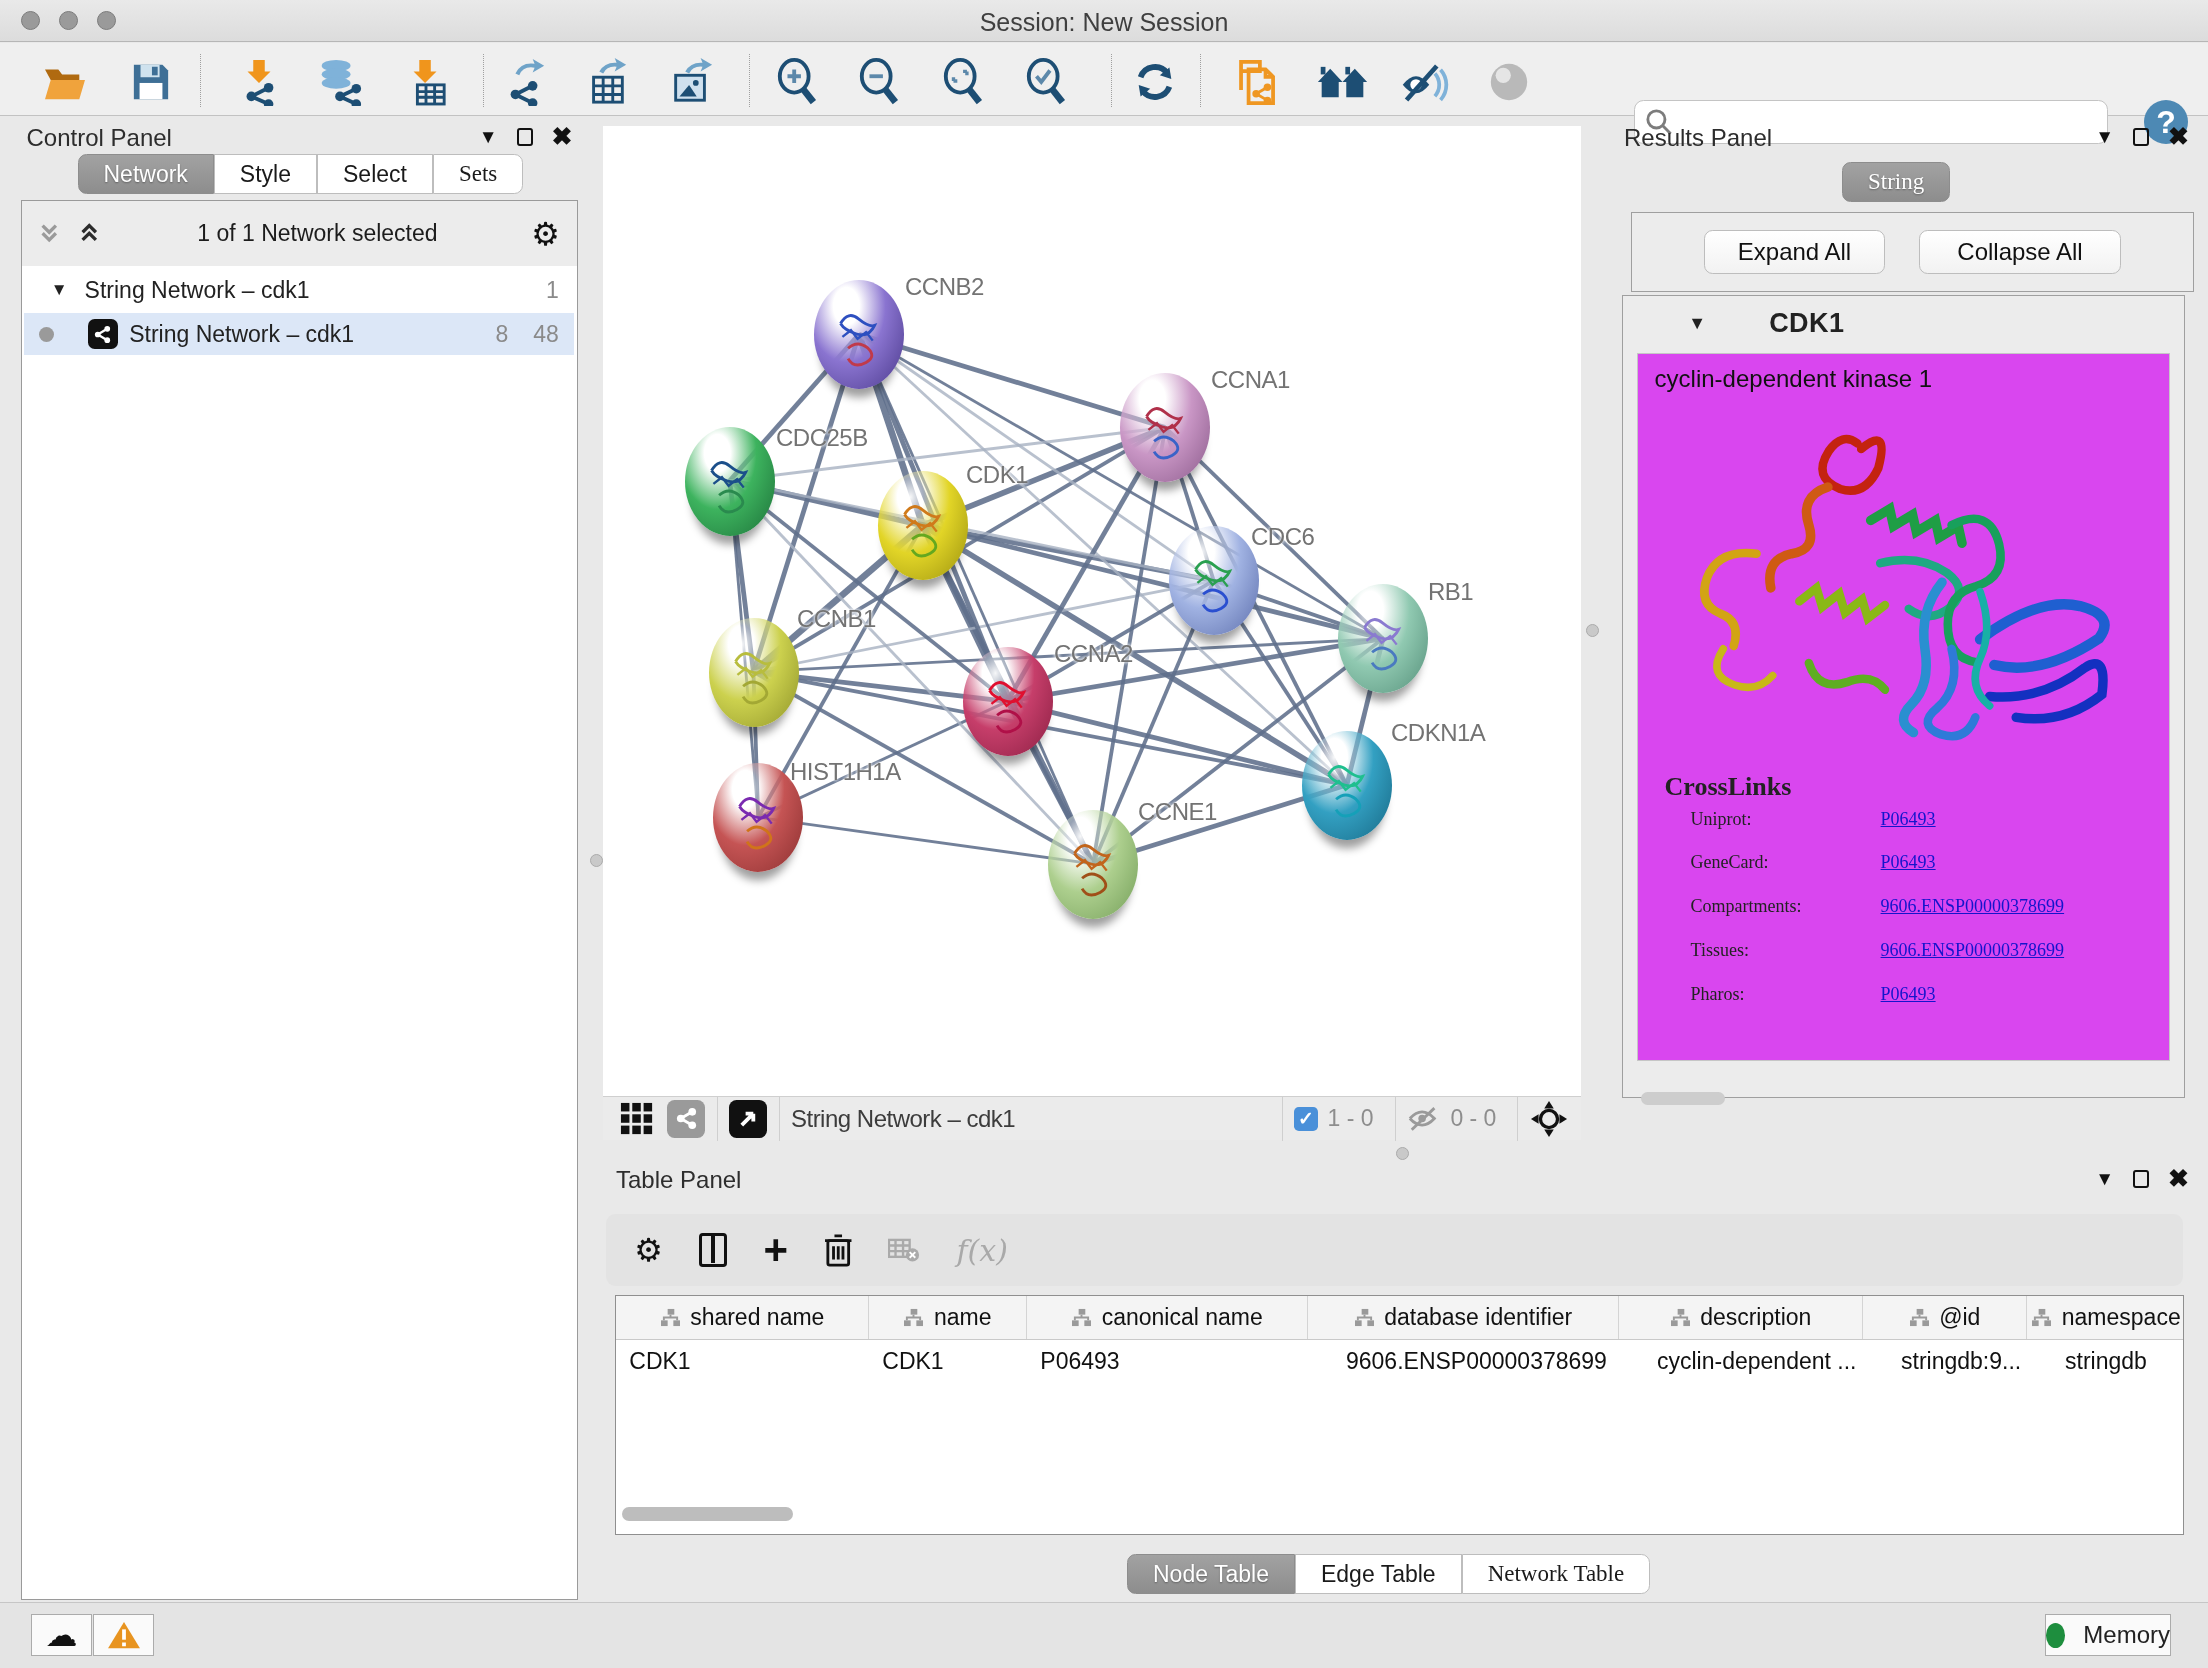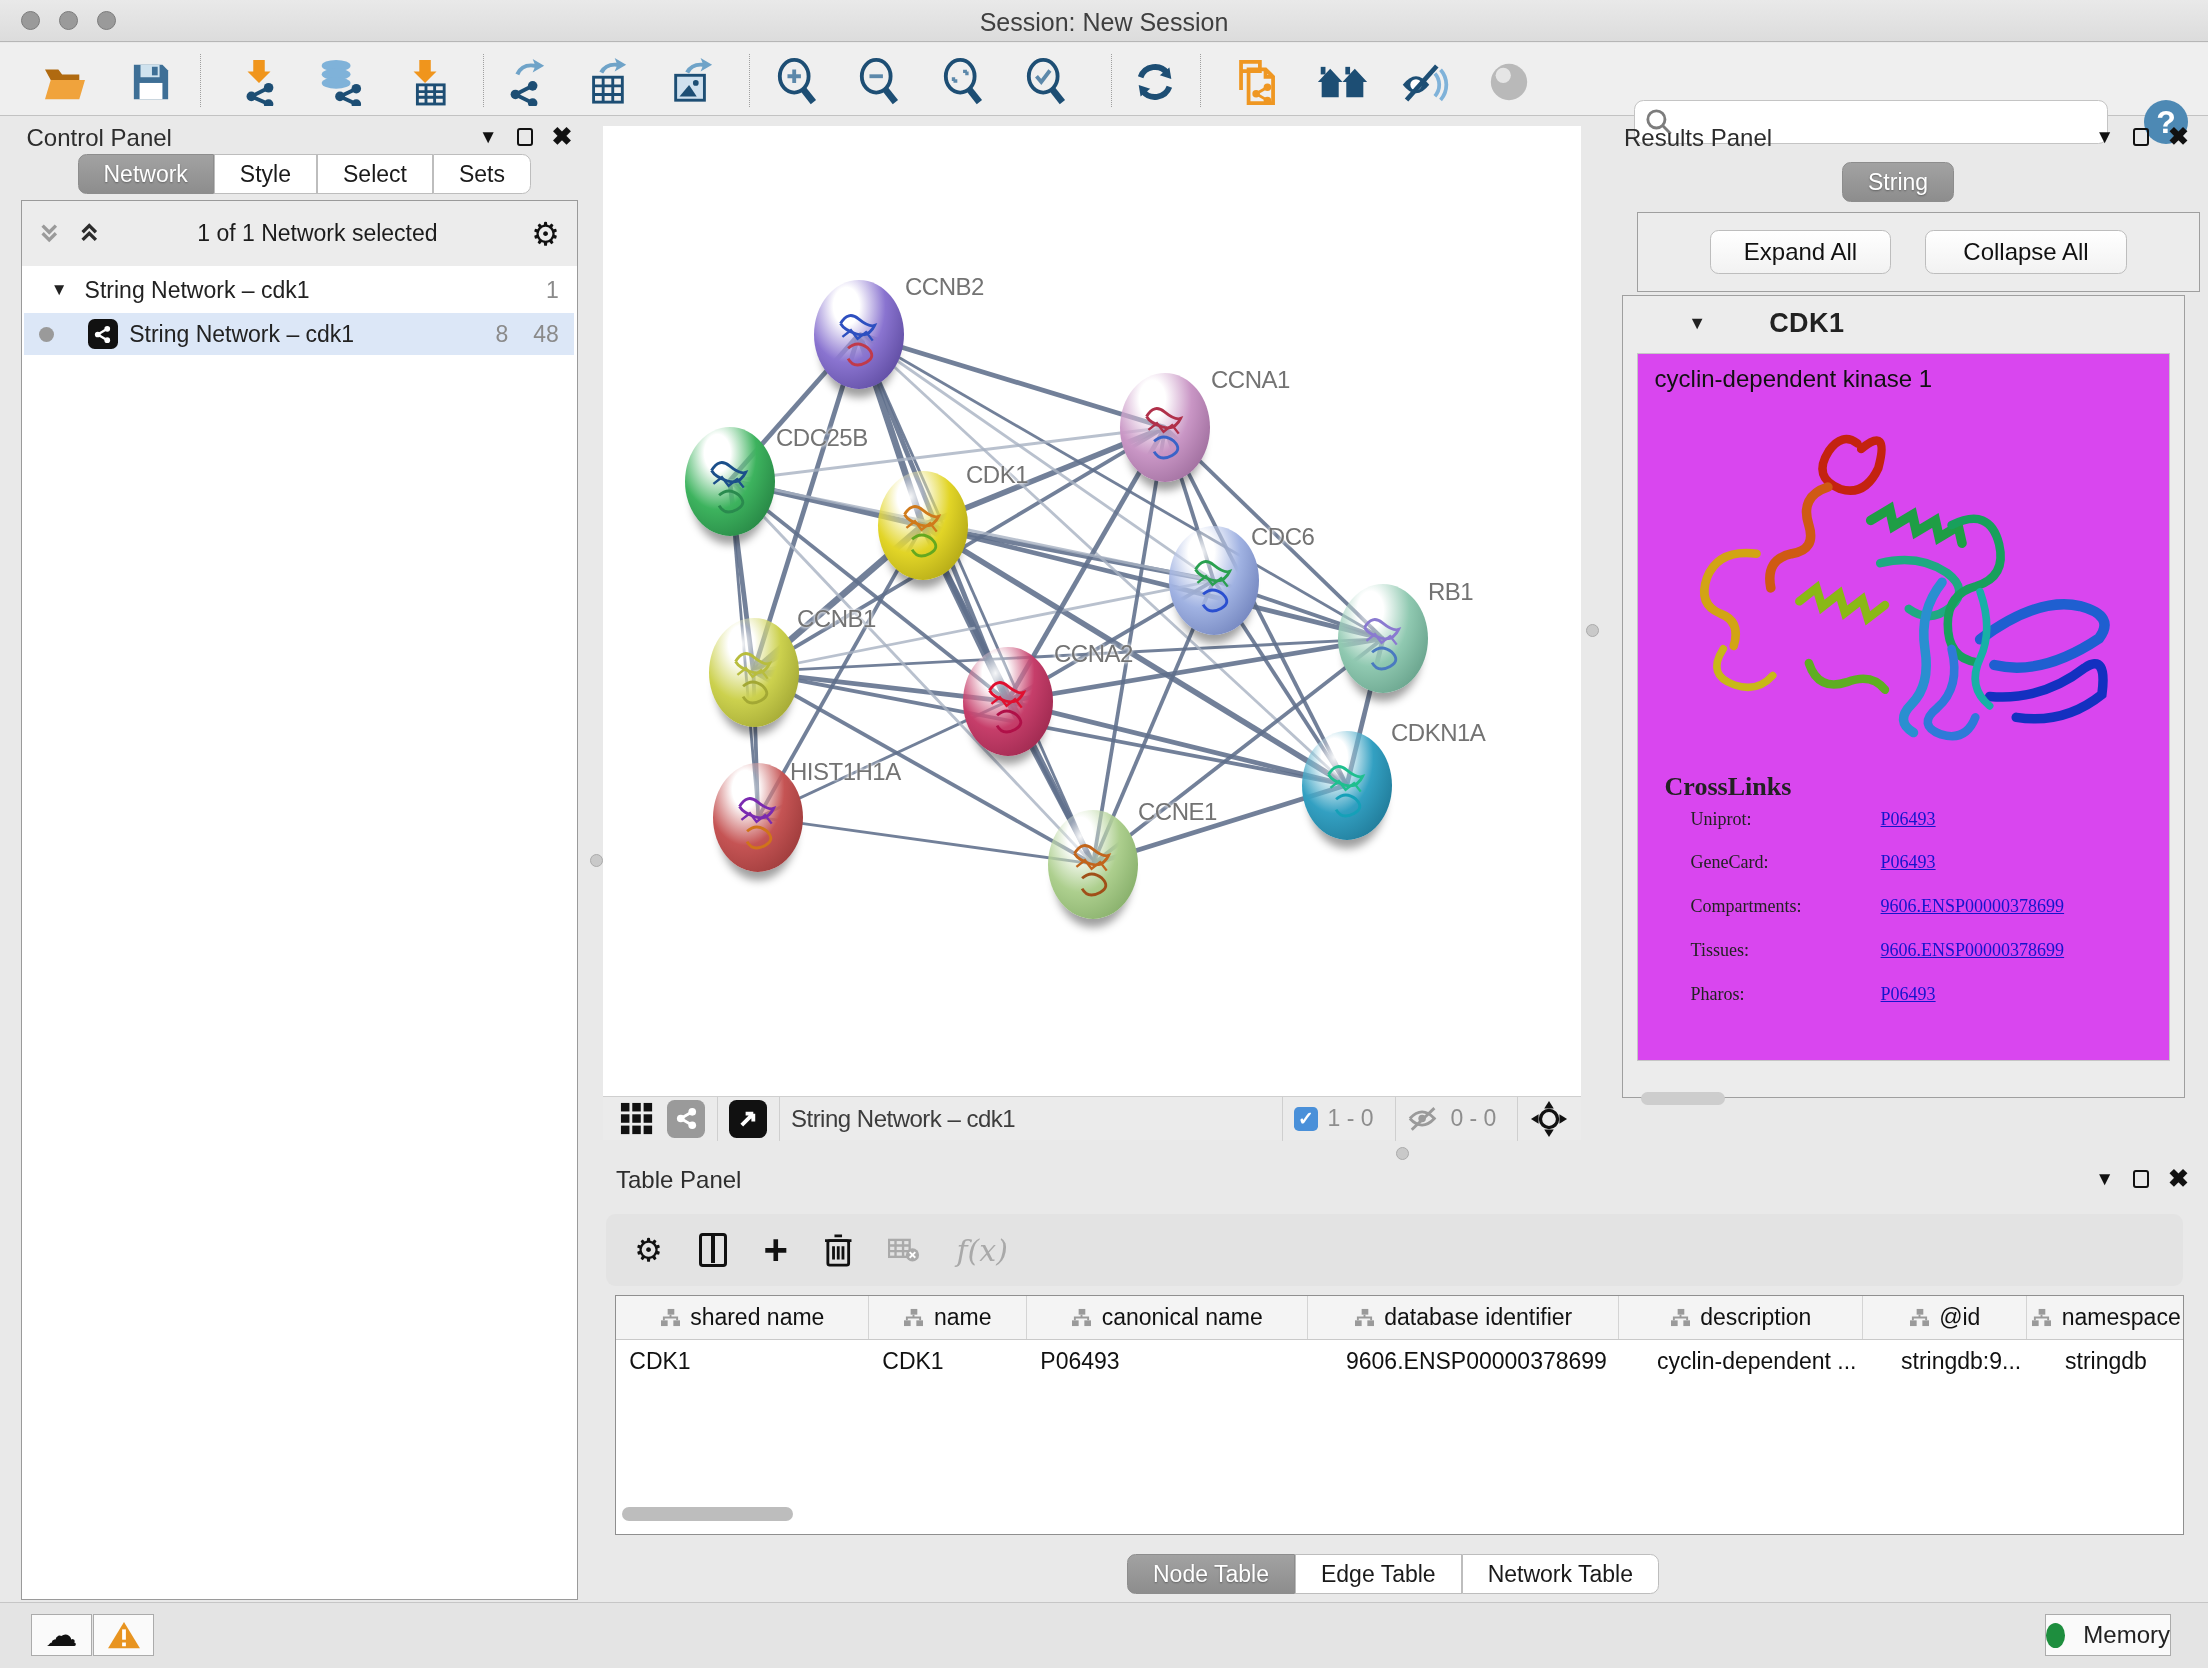--- a/index.html
+++ b/index.html
@@ -30,21 +30,21 @@
   .panel-title { font-size:24px; color:#2d2d2d; }
   .panel-controls { position:absolute; display:flex; gap:19px; align-items:center; }
   .pc-tri { font-size:19px; color:#111; }
   .pc-float { width:16px; height:18px; border:2.9px solid #111; border-radius:2.9px; }
   .pc-close { font-size:25px; font-weight:bold; color:#111; line-height:19px; }
 
   .tabgroup { display:flex; }
   .tab { height:40px; line-height:38px; padding:0 25px; background:#fff; border:1px solid #bdbdbd;
     font-size:23px; color:#1a1a1a; text-align:center; }
   .tab:first-child { border-radius:8.6px 0 0 8.6px; }
-  .tab:last-child { border-radius:0 8.6px 8.6px 0; }
+  .tab:last-child { border-radius:0 8.6px 8.6px 0;font-family:Liberation Serif, serif; }
   .tab.sel { background:linear-gradient(#a2a2a2,#8d8d8d); color:#fff; border-color:#8d8d8d;
     text-shadow:0 1px 1.9px rgba(0,0,0,.35); }
 
   
   #control-panel { position:absolute; left:9.5px; top:124px; width:582px; height:1478px; }
   #cp-tabs { position:absolute; left:68px; top:30px; }
   #cp-box { position:absolute; left:11.4px; top:76px; width:557px; height:1400px;
     background:#fff; border:1.9px solid #9a9a9a; }
   #cp-tree-head { position:absolute; left:0; top:0; width:100%; height:65px; background:#ececec;
     display:flex; align-items:center; }
@@ -72,21 +72,21 @@
   .chkbox { width:24px; height:24px; background:#4a90d9; border-radius:4.8px; color:#fff; font-size:19px;
     text-align:center; line-height:24px; font-weight:bold; }
   .cnt-txt { font-size:23px; color:#8d8d8d; margin:0 9.5px; }
   .blk-ico { width:38px; height:38px; background:#111; border-radius:7.6px; display:flex; align-items:center; justify-content:center; }
   .gry-ico { width:38px; height:38px; background:#9a9a9a; border-radius:7.6px; display:flex; align-items:center; justify-content:center; }
 
   
   #results-panel { position:absolute; left:1609px; top:124px; width:599px; height:1042px; }
   #rp-tab { position:absolute; left:204px; top:38px;margin-left:29px; }
   #rp-tab .tab { border-radius:8.6px; }
-  #rp-box1 { position:absolute; left:28px; top:88px; width:563px; height:80px; background:#ececec; border:1.9px solid #9f9f9f; }
+  #rp-box1 { position:absolute; left:22px; top:88px; width:563px; height:80px; background:#ececec; border:1.9px solid #9f9f9f; }
   .rp-btn { position:absolute; top:17px; height:44px; background:linear-gradient(#ffffff,#f2f2f2);
     border:1px solid #bdbdbd; border-radius:8.6px; font-size:24px; text-align:center; line-height:42px; color:#111; }
   #rp-box2 { position:absolute; left:13.3px; top:171px; width:563px; height:803px; background:#ececec; border:1.9px solid #9f9f9f; }
   #rp-sec-head { position:absolute; left:0; top:0; width:100%; height:55px; display:flex; align-items:center; }
   #rp-sec-head .sec-title { font-size:27px; font-weight:bold; margin-left:63px; letter-spacing:0.5px; }
   #rp-detail { position:absolute; left:13.3px; top:57px; width:533px; height:708px; background:#d946ef; border:1px solid #c6c6c6; }
   #rp-desc { position:absolute; left:17px; top:11.4px; font-size:24px; color:#111; }
   #rp-protein { position:absolute; left:28.5px; top:57px; }
   #rp-xl-title { position:absolute; left:27px; top:418px; font-family:"Liberation Serif", serif; font-weight:bold; font-size:26px; }
   .xl-row { position:absolute; left:53px; width:457px; height:38px; font-family:"Liberation Serif", serif; font-size:18px; }

